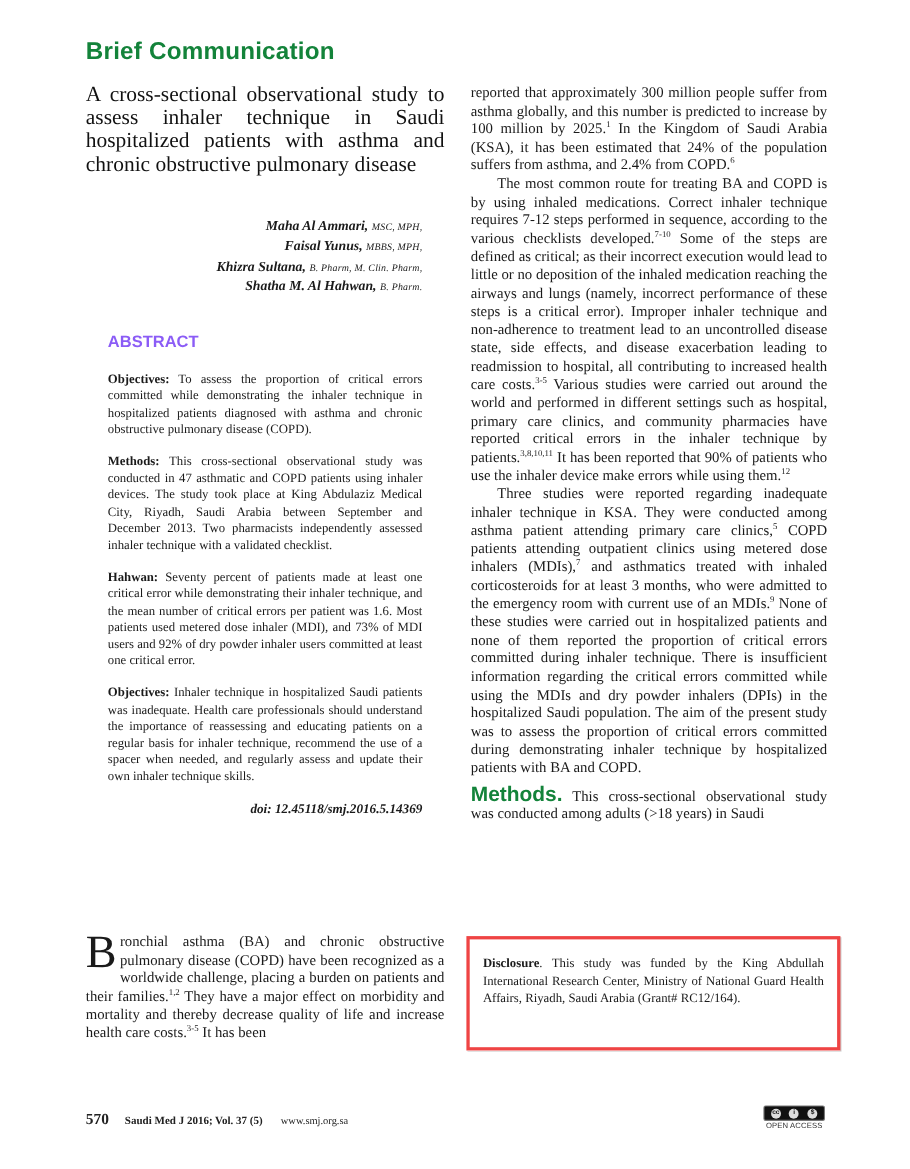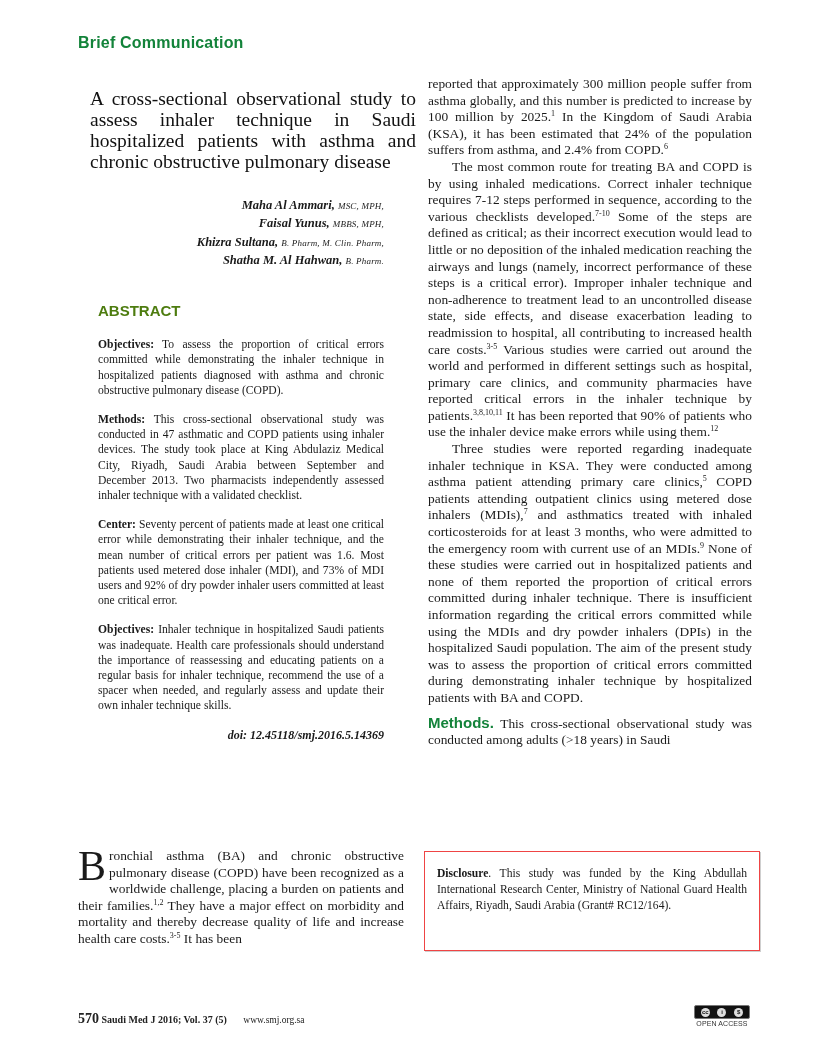--- a/index.html
+++ b/index.html
@@ -1,42 +1,42 @@
 <!DOCTYPE html>
 <html><head>
 <meta charset="utf-8">
 <style>
   html, body { margin:0; padding:0; background:#ffffff; }
   body { width:827px; height:1063px; position:relative; overflow:hidden; color:#1a1a1a; }
 
   .section-label {
     position:absolute; left:78px; top:34px;
     font-family: "Liberation Sans", "DejaVu Sans", sans-serif;
-    font-weight:bold; font-size:16px; color:#13833a; letter-spacing:0.2px;
+    font-weight:bold; font-size:22px; color:#13833a; letter-spacing:0.2px;
   }
   .title {
     position:absolute; left:78px; top:76px; width:326px;
     font-family: "Liberation Serif", "DejaVu Serif", serif;
     font-size:19.5px; line-height:21px; text-align:justify; text-align-last:left;
     color:#111;
   }
   .authors {
     position:absolute; left:98px; top:197px; width:286px; text-align:right;
     font-family: "Liberation Serif", "DejaVu Serif", serif; font-size:12.5px; line-height:17.3px;
   }
   .authors .name { font-style:italic; font-weight:bold; }
   .authors .deg { font-style:italic; font-size:9px; letter-spacing:0.2px; }
 
   .abstract {
     position:absolute; left:98px; top:303px; width:286px;
     font-family: "Liberation Serif", "DejaVu Serif", serif; font-size:11.6px; line-height:15.2px;
   }
   .abstract-heading {
     font-family: "Liberation Sans", "DejaVu Sans", sans-serif;
-    font-weight:bold; color:#4d7c0f; font-size:15px; margin:0 0 19px 0;
+    font-weight:bold; color:#8b5cf6; font-size:15px; margin:0 0 19px 0;
   }
   .abstract p { margin:0 0 14px 0; text-align:justify; }
   .abstract .lead { font-weight:bold; }
   .citation {
     text-align:right; font-style:italic; font-weight:bold; font-size:12px; line-height:15.5px; margin-top:6px;
   }
 
   .intro {
     position:absolute; left:78px; top:848px; width:326px;
     font-family: "Liberation Serif", "DejaVu Serif", serif; font-size:13.4px; line-height:16.6px;
@@ -46,61 +46,61 @@
   sup { font-size:8px; line-height:0; }
 
   .rightcol {
     position:absolute; left:428px; top:76px; width:324px;
     font-family: "Liberation Serif", "DejaVu Serif", serif; font-size:13.4px; line-height:16.6px;
     text-align:justify;
   }
   .rightcol p { margin:0; text-indent:0; }
   .rightcol p.ind { text-indent:24px; }
   .methods-head {
-    font-family: "Liberation Sans", "DejaVu Sans", sans-serif; font-weight:bold; color:#13833a; font-size:15px;margin-top:36px;
+    font-family: "Liberation Sans", "DejaVu Sans", sans-serif; font-weight:bold; color:#13833a; font-size:19px;margin-top:36px;
   }
   .methods-para { margin-top:8px !important; }
 
   .disclosure {
     position:absolute; left:424px; top:851px; width:310px; height:72px;
-    border:1px solid #ef4444; padding:14px 12px 12px 12px;
+    border:3px solid #ef4444; padding:14px 12px 12px 12px;
     font-family: "Liberation Serif", "DejaVu Serif", serif; font-size:11.6px; line-height:16.2px;
     text-align:justify; box-shadow:1px 1px 0 #cfcfcf;
   }
   .disclosure .lead { font-weight:bold; }
 
   .footer { position:absolute; left:78px; top:1011px; font-family:"Liberation Serif","DejaVu Serif",serif; font-size:10px; color:#222; }
-  .footer .pnum { font-weight:bold; font-size:14px; }
+  .footer .pnum { font-weight:bold; font-size:14px; margin-right:12px; }
   .footer .jref { margin-right:14px;font-weight:bold; }
   .footer .url { font-size:9.5px; }
 
   .oa { position:absolute; left:694px; top:1005px; width:56px; text-align:center; }
   .oa .badge { display:flex; height:12px; background:#111; border:1px solid #777; border-radius:2px; align-items:center; justify-content:space-around; padding:0 2px; }
   .oa .circ { width:9px; height:9px; border-radius:50%; background:#ddd; color:#111; font-size:6px; line-height:9px; font-family:"Liberation Sans","DejaVu Sans",sans-serif; font-weight:bold; }
   .oa .label { font-family:"Liberation Sans","DejaVu Sans",sans-serif; font-size:7px; letter-spacing:0.1px; color:#333; margin-top:1px; }
 </style>
 </head>
 <body>
 
 <div class="section-label">Brief Communication</div>
 
-<h1 class="title" style="margin:12px;font-weight:normal;">A cross-sectional observational study to assess inhaler technique in Saudi hospitalized patients with asthma and chronic obstructive pulmonary disease</h1>
+<h1 class="title" style="margin:0;font-weight:normal;">A cross-sectional observational study to assess inhaler technique in Saudi hospitalized patients with asthma and chronic obstructive pulmonary disease</h1>
 
 <div class="authors">
   <div><span class="name">Maha Al Ammari,</span> <span class="deg">MSC, MPH,</span></div>
   <div><span class="name">Faisal Yunus,</span> <span class="deg">MBBS, MPH,</span></div>
   <div><span class="name">Khizra Sultana,</span> <span class="deg">B. Pharm, M. Clin. Pharm,</span></div>
   <div><span class="name">Shatha M. Al Hahwan,</span> <span class="deg">B. Pharm.</span></div>
 </div>
 
 <div class="abstract">
   <div class="abstract-heading">ABSTRACT</div>
   <p><span class="lead">Objectives:</span> <span>To assess the proportion of critical errors committed while demonstrating the inhaler technique in hospitalized patients diagnosed with asthma and chronic obstructive pulmonary disease (COPD).</span></p>
   <p><span class="lead">Methods:</span> <span>This cross-sectional observational study was conducted in 47 asthmatic and COPD patients using inhaler devices. The study took place at King Abdulaziz Medical City, Riyadh, Saudi Arabia between September and December 2013. Two pharmacists independently assessed inhaler technique with a validated checklist.</span></p>
-  <p><span class="lead">Center:</span> <span>Seventy percent of patients made at least one critical error while demonstrating their inhaler technique, and the mean number of critical errors per patient was 1.6. Most patients used metered dose inhaler (MDI), and 73% of MDI users and 92% of dry powder inhaler users committed at least one critical error.</span></p>
+  <p><span class="lead">Hahwan:</span> <span>Seventy percent of patients made at least one critical error while demonstrating their inhaler technique, and the mean number of critical errors per patient was 1.6. Most patients used metered dose inhaler (MDI), and 73% of MDI users and 92% of dry powder inhaler users committed at least one critical error.</span></p>
   <p><span class="lead">Objectives:</span> <span>Inhaler technique in hospitalized Saudi patients was inadequate. Health care professionals should understand the importance of reassessing and educating patients on a regular basis for inhaler technique, recommend the use of a spacer when needed, and regularly assess and update their own inhaler technique skills.</span></p>
   <div class="citation">
     <div>doi: 12.45118/smj.2016.5.14369</div>
   </div>
 </div>
 
 <div class="intro">
   <span class="dropcap">B</span><span>ronchial asthma (BA) and chronic obstructive pulmonary disease (COPD) have been recognized as a worldwide challenge, placing a burden on patients and their families.</span><sup>1,2</sup><span> They have a major effect on morbidity and mortality and thereby decrease quality of life and increase health care costs.</span><sup>3-5</sup><span> It has been</span>
 </div>
 

